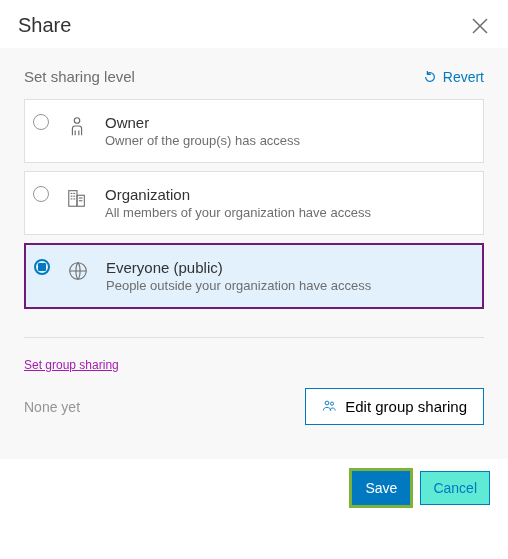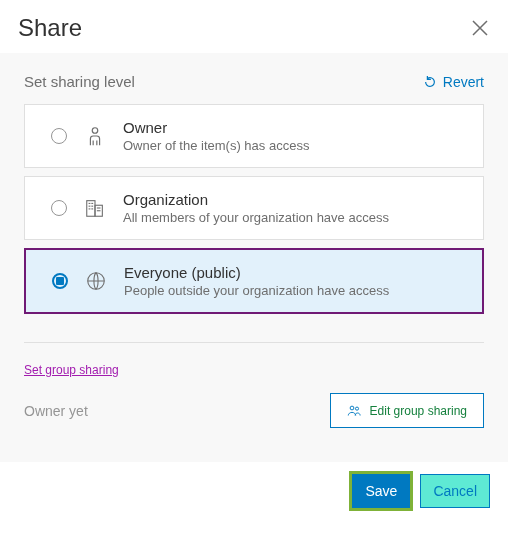--- a/index.html
+++ b/index.html
@@ -15,21 +15,21 @@
   *, *::before, *::after { box-sizing: inherit; }
 
   .header {
     display: flex;
     align-items: center;
     justify-content: space-between;
     padding: 14px 18px 10px 18px;
     border-bottom: 1px solid #ffffff;
   }
   .header h1 {
-    font-size: 24px;
+    font-size: 20px;
     font-weight: 400;
     margin: 0;
     color: #323232;
   }
   .close-btn {
     width: 20px;
     height: 20px;
     display: flex;
     align-items: center;
     justify-content: center;
@@ -62,23 +62,23 @@
 
   .options {
     display: flex;
     flex-direction: column;
     gap: 8px;
     margin-bottom: 28px;
   }
   .option {
     background: #ffffff;
     border: 1px solid #dfdfdf;
-    padding: 14px 26px;
-    display: flex;
-    align-items: center;
+    padding: 14px 8px;
+    display: flex;
+    align-items: flex-start;
     gap: 16px;
     cursor: pointer;
   }
   .option .radio {
     width: 16px;
     height: 16px;
     border: 1px solid #959595;
     border-radius: 50%;
     position: relative;
     flex-shrink: 0;
@@ -136,27 +136,27 @@
     align-items: center;
     justify-content: space-between;
     margin-bottom: 18px;
   }
   .none-yet {
     font-size: 14px;
     color: #959595;
   }
   .edit-group-btn {
     display: flex;
-    align-items: flex-end;
+    align-items: flex-start;
     gap: 8px;
     border: 1px solid #0079c1;
     background: #ffffff;
-    color: #15803d;
+    color: #000000;
     padding: 9px 16px;
-    font-size: 12px;
+    font-size: 15px;
     cursor: pointer;
   }
 
   .footer {
     background: #ffffff;
     padding: 12px 18px;
     display: flex;
     justify-content: flex-end;
     gap: 10px;
   }
@@ -208,21 +208,21 @@
     <div class="option">
       <div class="radio"></div>
       <div class="opt-icon">
         <svg width="22" height="22" viewBox="0 0 24 24" fill="none" stroke="#6e6e6e" stroke-width="1.3">
             <circle cx="12" cy="6" r="3"></circle>
             <path d="M7 22v-7a3 3 0 0 1 3-3h4a3 3 0 0 1 3 3v7 M10 22v-5 M14 22v-5"></path>
           </svg>
       </div>
       <div class="opt-text">
         <div class="label">Owner</div>
-        <div class="desc">Owner of the item(s) has access</div>
+        <div class="desc">Owner of the group(s) has access</div>
       </div>
     </div>
 
     <div class="option">
       <div class="radio"></div>
       <div class="opt-icon">
         <svg width="22" height="22" viewBox="0 0 24 24" fill="none" stroke="#6e6e6e" stroke-width="1.2">
           <rect x="3" y="4" width="9" height="17"></rect>
             <rect x="12" y="9" width="8" height="12"></rect>
           <line x1="5" y1="7" x2="7" y2="7"></line>
@@ -255,21 +255,21 @@
       </div>
     </div>
 
   </div>
 
   <hr class="divider">
 
   <div class="group-head">Set group sharing</div>
 
   <div class="group-row">
-    <div class="none-yet">Owner yet</div>
+    <div class="none-yet">None yet</div>
     <button class="edit-group-btn">
       <svg width="15" height="15" viewBox="0 0 24 24" fill="none" stroke="#0079c1" stroke-width="1.5">
           <circle cx="8" cy="8" r="3"></circle>
           <circle cx="16" cy="9" r="2.5"></circle>
           <path d="M2 20c0-3 3-5 6-5s6 2 6 5 M13 20c0-2.5 2-4 4-4s4 1.5 4 4"></path>
         </svg>
       <span>Edit group sharing</span>
     </button>
   </div>
 

